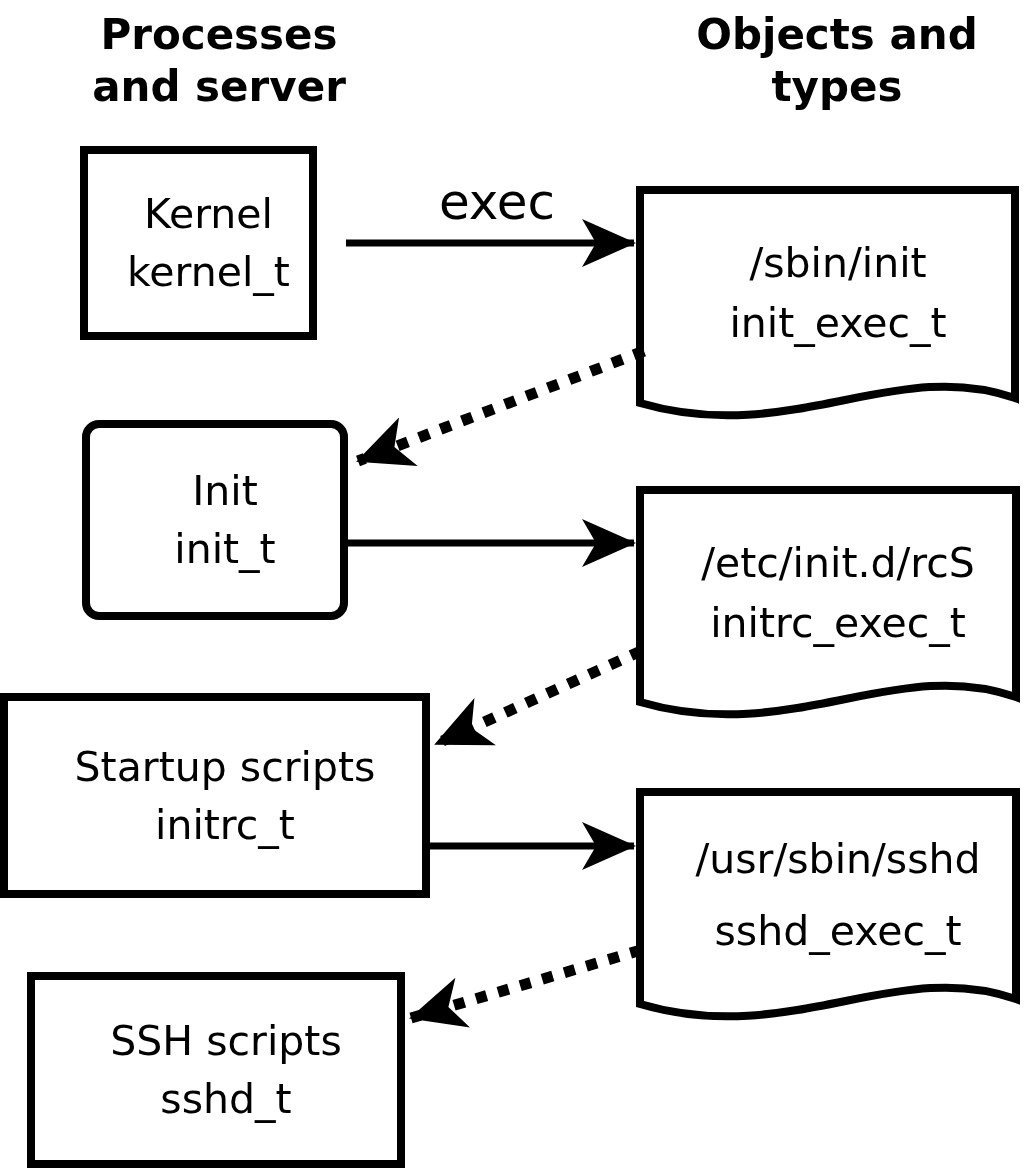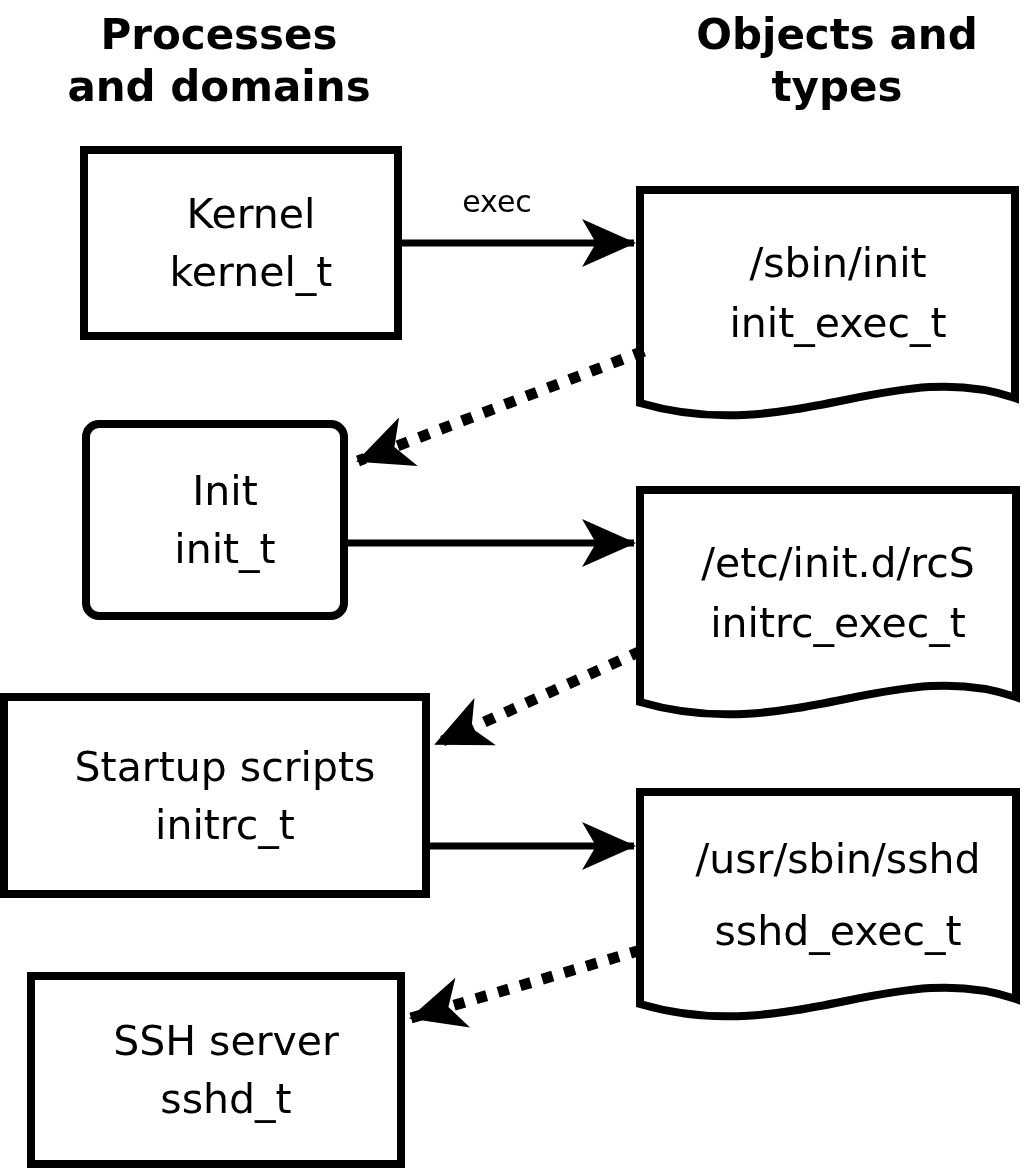--- a/index.html
+++ b/index.html
@@ -40,21 +40,21 @@
     border: 8px solid #000000;
     background: #ffffff;
     display: flex;
     flex-direction: column;
     align-items: center;
     justify-content: center;
     font-size: 41px;
     line-height: 58px;
     text-align: center;
   }
-  #box-kernel  { left: 80px;  top: 146px; width: 322px; height: 194px; }
+  #box-kernel  { left: 80px;  top: 146px; width: 237px; height: 194px; }
   #box-init    { left: 82px;  top: 420px; width: 266px; height: 200px; border-radius: 17px; }
   #box-startup { left: 0px;   top: 693px; width: 430px; height: 205px; text-align: right; }
   #box-ssh     { left: 27px;  top: 972px; width: 378px; height: 196px; }
   .doc-label {
     position: absolute;
     left: 640px;
     width: 376px;
     height: 195px;
     display: flex;
     flex-direction: column;
@@ -66,21 +66,21 @@
   }
   #doc-label-1 { top: 195px; }
   #doc-label-2 { top: 495px; }
   #doc-label-3 { top: 797px; gap: 12px; }
   #exec-label {
     position: absolute;
     left: 377px;
     top: 178px;
     width: 240px;
     text-align: center;
-    font-size: 30px;
+    font-size: 50px;
     line-height: 48px;
   }
   .node-line { white-space: nowrap; margin-left: 20px; }
 </style>
 </head>
 <body>
 
 <div id="canvas">
 
   <svg id="shapes" viewBox="0 0 1024 1173" xmlns="http://www.w3.org/2000/svg">
@@ -101,41 +101,41 @@
     <line x1="348" y1="543" x2="634" y2="543" stroke="#000000" stroke-width="7" marker-end="url(#head-solid)"></line>
     <line x1="430" y1="846" x2="634" y2="846" stroke="#000000" stroke-width="7" marker-end="url(#head-solid)"></line>
 
     <line x1="644" y1="351" x2="358" y2="461" stroke="#000000" stroke-width="11" stroke-dasharray="11 12" marker-end="url(#head-dotted)"></line>
     <line x1="641" y1="651" x2="436" y2="744" stroke="#000000" stroke-width="11" stroke-dasharray="11 12" marker-end="url(#head-dotted)"></line>
     <line x1="641" y1="950" x2="411" y2="1018" stroke="#000000" stroke-width="11" stroke-dasharray="11 12" marker-end="url(#head-dotted)"></line>
   </svg>
 
   <div id="header-left" class="col-header">
     <div class="node-line">Processes</div>
-    <div class="node-line">and domains</div>
+    <div class="node-line">and server</div>
   </div>
   <div id="header-right" class="col-header">
     <div class="node-line">Objects and</div>
     <div class="node-line">types</div>
   </div>
 
   <div id="box-kernel" class="process-box">
     <div class="node-line">Kernel</div>
     <div class="node-line">kernel_t</div>
   </div>
   <div id="box-init" class="process-box">
     <div class="node-line">Init</div>
     <div class="node-line">init_t</div>
   </div>
   <div id="box-startup" class="process-box">
     <div class="node-line">Startup scripts</div>
     <div class="node-line">initrc_t</div>
   </div>
   <div id="box-ssh" class="process-box">
-    <div class="node-line">SSH server</div>
+    <div class="node-line">SSH scripts</div>
     <div class="node-line">sshd_t</div>
   </div>
 
   <div id="doc-label-1" class="doc-label">
     <div class="node-line">/sbin/init</div>
     <div class="node-line">init_exec_t</div>
   </div>
   <div id="doc-label-2" class="doc-label">
     <div class="node-line">/etc/init.d/rcS</div>
     <div class="node-line">initrc_exec_t</div>

